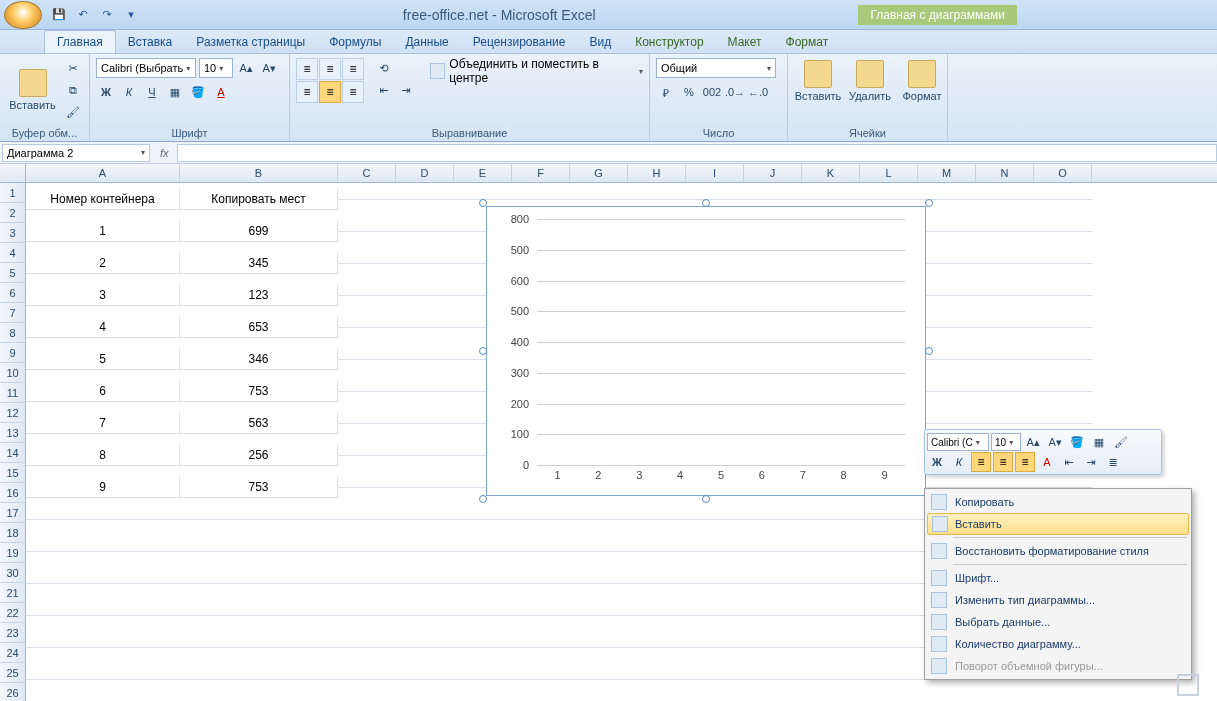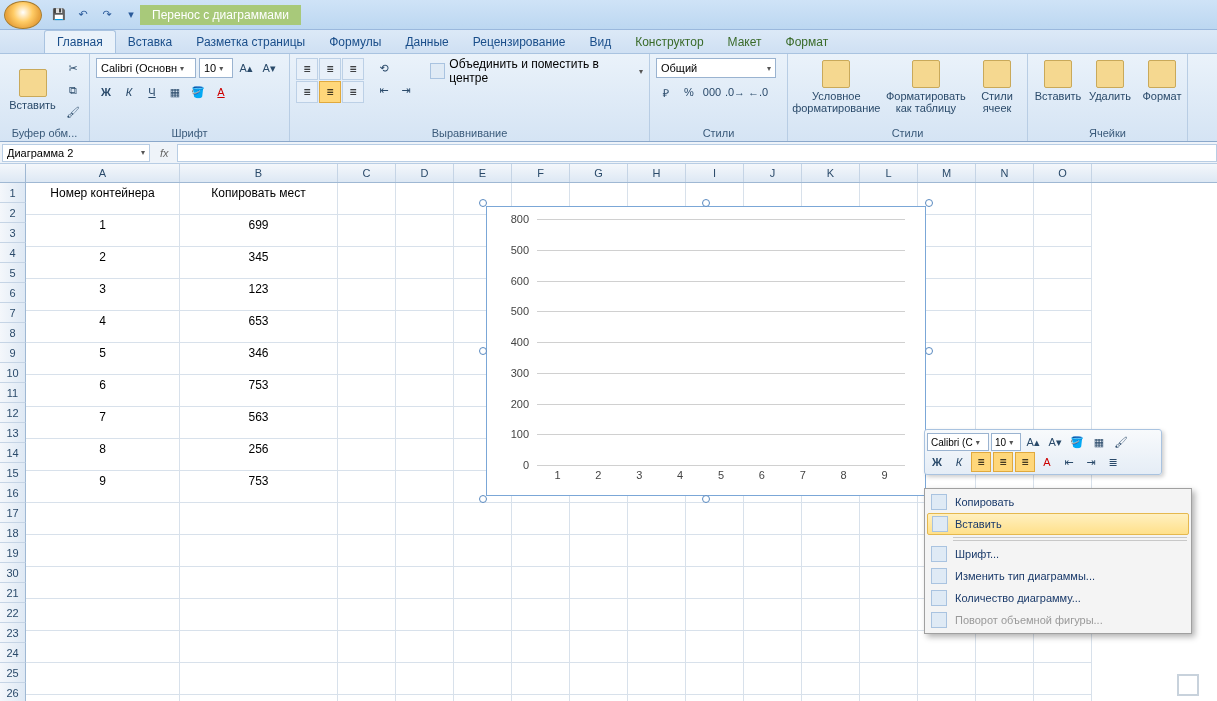--- a/index.html
+++ b/index.html
@@ -48,21 +48,21 @@
 
 
 .grid-area { position: relative; height: 540px; overflow: hidden; background: #fff; }
 .col-headers { display: flex; height: 19px; background: linear-gradient(#f4f7fb,#dde8f4); border-bottom: 1px solid #9fb8d3; }
 .corner { width: 26px; border-right: 1px solid #9fb8d3; }
 .col-h { border-right: 1px solid #c5d4e5; text-align: center; font-size: 11px; color: #2a4a6a; line-height: 19px; }
 .rows { display: flex; }
 .row-headers { width: 26px; background: linear-gradient(90deg,#f4f7fb,#dde8f4); }
 .row-h { height: 20px; border-bottom: 1px solid #c5d4e5; border-right: 1px solid #9fb8d3; text-align: center; font-size: 11px; color: #2a4a6a; line-height: 20px; }
 .cells { position: relative; }
-.cell-row { display: flex; height: 32px; }
+.cell-row { display: flex; height: 32px; align-items: center; }
 .cell { border-right: 1px solid #d8e1eb; border-bottom: 1px solid #d8e1eb; font-size: 12px; padding: 0 4px; line-height: 20px; text-align: center; }
 
 
 .chart-container { position: absolute; left: 486px; top: 42px; width: 440px; height: 290px; background: #fff; border: 1px solid #7ba7d7; }
 .chart-handles { position: absolute; inset: -4px; pointer-events: none; }
 .handle { position: absolute; width: 8px; height: 8px; background: #fff; border: 1px solid #5a8ac0; border-radius: 50%; }
 .h-tl{top:-4px;left:-4px}.h-tr{top:-4px;right:-4px}.h-bl{bottom:-4px;left:-4px}.h-br{bottom:-4px;right:-4px}
 .h-t{top:-4px;left:50%;margin-left:-4px}.h-b{bottom:-4px;left:50%;margin-left:-4px}
 .h-l{left:-4px;top:50%;margin-top:-4px}.h-r{right:-4px;top:50%;margin-top:-4px}
 .chart-plot { position: absolute; left: 50px; top: 12px; right: 20px; bottom: 30px; }
@@ -96,21 +96,22 @@
 <body>
 
 <div class="titlebar">
   <div class="office-btn"></div>
   <div class="qat">
     <div class="qat-btn">💾</div>
     <div class="qat-btn">↶</div>
     <div class="qat-btn">↷</div>
     <div class="qat-btn">▾</div>
   </div>
-  <div class="chart-tools-tab">Перенос с диаграммами</div>
+  <div class="title-text">free-office.net - Microsoft Excel</div>
+  <div class="chart-tools-tab">Главная с диаграммами</div>
 </div>
 
 <div class="ribbon-tabs">
   <div class="ribbon-tab active">Главная</div>
   <div class="ribbon-tab">Вставка</div>
   <div class="ribbon-tab">Разметка страницы</div>
   <div class="ribbon-tab">Формулы</div>
   <div class="ribbon-tab">Данные</div>
   <div class="ribbon-tab">Рецензирование</div>
   <div class="ribbon-tab">Вид</div>
@@ -133,21 +134,21 @@
         <div class="sbtn">🖌</div>
       </div>
     </div>
     <div class="group-label">Буфер обм...</div>
   </div>
 
   <div class="ribbon-group" style="width:200px">
     <div>
       <div class="font-row">
         <div class="font-combo name">
-            <span>Calibri (Основн</span>
+            <span>Calibri (Выбрать</span>
             <span class="dd-arrow">▾</span>
           </div>
         <div class="font-combo size">
             <span>10</span>
             <span class="dd-arrow">▾</span>
           </div>
         <div class="sbtn">A▴</div>
         <div class="sbtn">A▾</div>
       </div>
       <div class="font-row" style="margin-top:4px">
@@ -192,45 +193,28 @@
 
   <div class="ribbon-group" style="width:138px">
     <div>
       <div class="font-combo" style="width:120px">
           <span>Общий</span>
           <span class="dd-arrow" style="margin-left:auto">▾</span>
         </div>
       <div class="font-row" style="margin-top:4px">
         <div class="sbtn">₽</div>
         <div class="sbtn">%</div>
-        <div class="sbtn">000</div>
+        <div class="sbtn">002</div>
         <div class="sbtn">.0→</div>
         <div class="sbtn">←.0</div>
       </div>
     </div>
-    <div class="group-label">Стили</div>
-  </div>
-
-  <div class="ribbon-group" style="width:240px">
-    <div class="group-content">
-      <div class="big-btn">
-          <div class="big-btn-icon"></div>
-          <div class="big-btn-label">Условное форматирование</div>
-        </div>
-      <div class="big-btn">
-          <div class="big-btn-icon"></div>
-          <div class="big-btn-label">Форматировать как таблицу</div>
-        </div>
-      <div class="big-btn">
-          <div class="big-btn-icon"></div>
-          <div class="big-btn-label">Стили ячеек</div>
-        </div>
-    </div>
-    <div class="group-label">Стили</div>
-  </div>
+    <div class="group-label">Число</div>
+  </div>
+
 
   <div class="ribbon-group" style="width:160px">
     <div class="group-content">
       <div class="big-btn">
           <div class="big-btn-icon"></div>
           <div class="big-btn-label">Вставить</div>
         </div>
       <div class="big-btn">
           <div class="big-btn-icon"></div>
           <div class="big-btn-label">Удалить</div>
@@ -856,31 +840,39 @@
   <div class="ctx-menu" id="ctx-menu">
       <div class="ctx-item">
         <div class="ico"></div>
         <span>Копировать</span>
       </div>
       <div class="ctx-item hl">
         <div class="ico"></div>
         <span>Вставить</span>
       </div>
       <div class="ctx-sep"></div>
+      <div class="ctx-item">
+        <div class="ico"></div>
+        <span>Восстановить форматирование стиля</span>
+      </div>
       <div class="ctx-sep"></div>
       <div class="ctx-item">
         <div class="ico"></div>
         <span>Шрифт...</span>
       </div>
       <div class="ctx-item">
         <div class="ico"></div>
         <span>Изменить тип диаграммы...</span>
       </div>
       <div class="ctx-item">
         <div class="ico"></div>
+        <span>Выбрать данные...</span>
+      </div>
+      <div class="ctx-item">
+        <div class="ico"></div>
         <span>Количество диаграмму...</span>
       </div>
       <div class="ctx-item disabled">
         <div class="ico"></div>
         <span>Поворот объемной фигуры...</span>
       </div>
     </div>
 
   <div class="watermark">
     <span class="wm-icon"></span>

